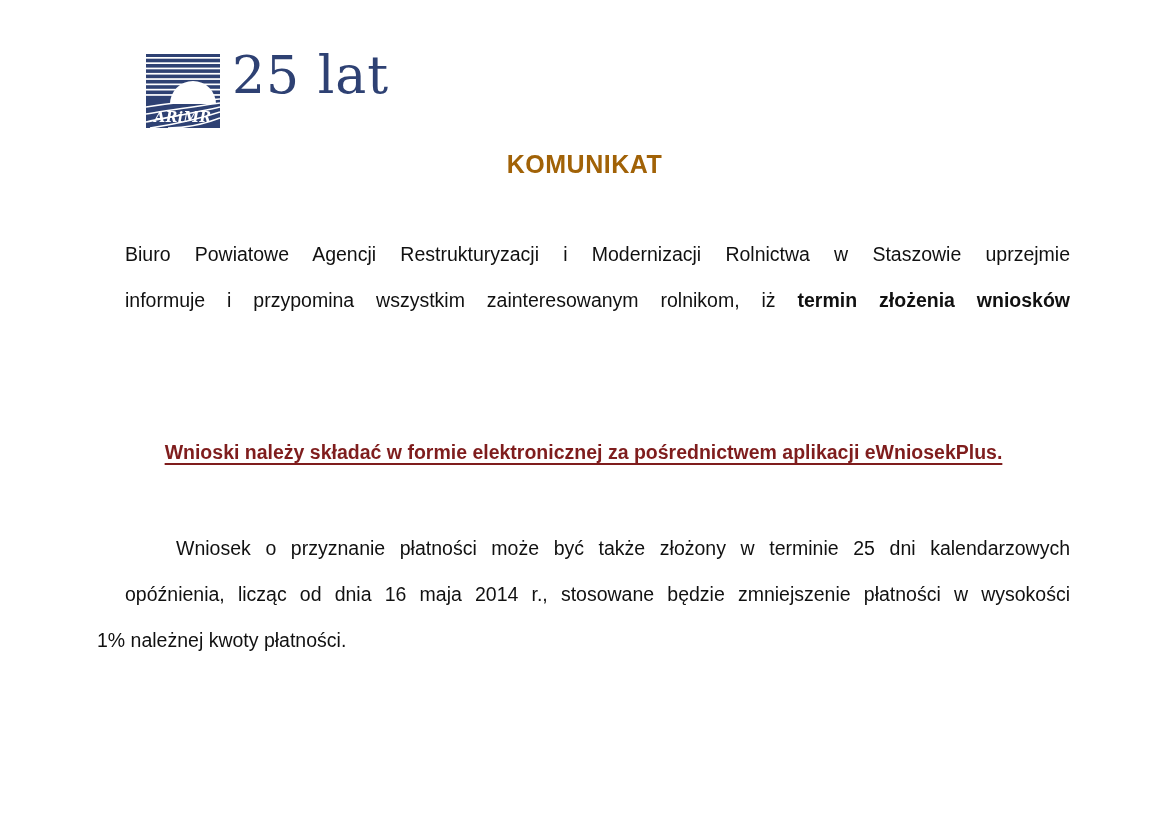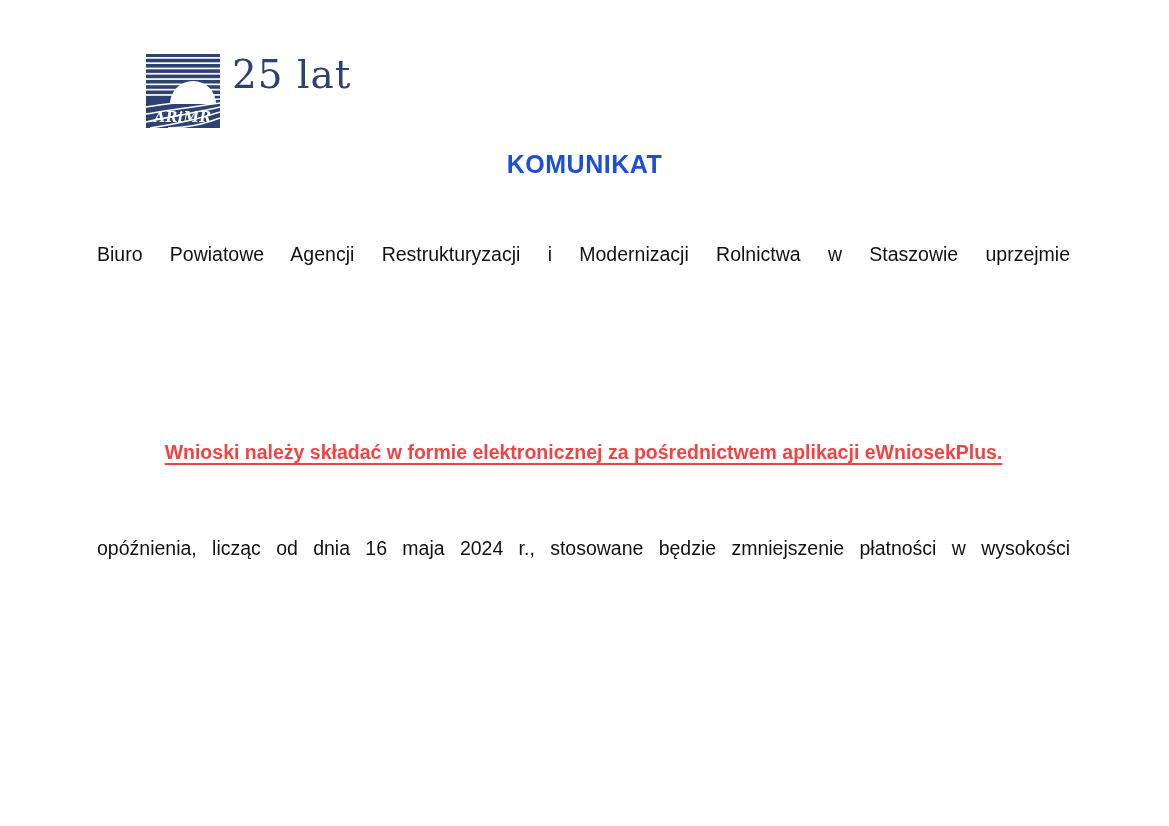--- a/index.html
+++ b/index.html
@@ -19,72 +19,73 @@
     left: 146px;
     top: 54px;
     display: flex;
     align-items: flex-start;
     gap: 12px;
   }
   .logo-mark { width: 74px; height: 74px; display: block; }
   .logo-text { color: #2e4173; }
   .logo-anniversary {
     font-family: "DejaVu Serif", serif;
-    font-size: 39px;
+    font-size: 52px;
     line-height: 42px;
     letter-spacing: 1px;
   }
   .logo-agency {
     font-family: "DejaVu Serif", serif;
     font-size: 17px;
     line-height: 17.5px;
     letter-spacing: 0.2px;
   }
   
   .title {
     position: absolute;
     top: 149px;
     left: 0;
     width: 100%;
     text-align: center;
     font-size: 25px;
     line-height: 30px;
     font-weight: bold;
     letter-spacing: 0.5px;
-    color: #1d4ed8;
+    color: #a16207;
   }
   
   .para { position: absolute; left: 97px; width: 973px; }
   .para-1 { top: 231px; }
   .para-2 { top: 525px; }
   .line {
     font-size: 19.5px;
     line-height: 46px;
     white-space: normal;
   }
   .justify {
     text-align: justify;
     text-align-last: justify;
+    margin-left: 28px;
   }
   .bold { font-weight: bold; }
   .indent { text-indent: 51px; }
   .highlight {
     position: absolute;
     left: 97px;
     top: 429px;
     width: 973px;
     text-align: center;
     font-size: 19.5px;
     line-height: 46px;
     font-weight: bold;
     text-decoration: underline;
     text-decoration-thickness: 2px;
     text-underline-offset: 4px;
     white-space: nowrap;
-    color: #ef4444;
+    color: #7f1d1d;
   }
 </style>
 </head>
 <body>
 
 <div class="page">
 
   <div class="logo-row">
     <svg class="logo-mark" viewBox="0 0 74 74" xmlns="http://www.w3.org/2000/svg" aria-hidden="true">
       <rect x="0" y="0" width="74" height="74" fill="#2e4173"></rect>
@@ -111,21 +112,24 @@
     </svg>
     <div class="logo-text">
       <div class="logo-anniversary">25 lat</div>
     </div>
   </div>
 
   <h1 class="title">KOMUNIKAT</h1>
 
   <div class="para para-1">
     <div class="line justify">Biuro Powiatowe Agencji Restrukturyzacji i Modernizacji Rolnictwa w Staszowie uprzejmie</div>
+    <div class="line justify"><span>informuje i przypomina wszystkim zainteresowanym rolnikom, iż </span><span class="bold">termin złożenia wniosków</span></div>
   </div>
 
   <div class="highlight">Wnioski należy składać w formie elektronicznej za pośrednictwem aplikacji eWniosekPlus.</div>
 
   <div class="para para-2">
-    <div class="line justify">opóźnienia, licząc od dnia 16 maja 2024 r., stosowane będzie zmniejszenie płatności w wysokości</div>
+    <div class="line justify indent">Wniosek o przyznanie płatności może być także złożony w terminie 25 dni kalendarzowych</div>
+    <div class="line justify">opóźnienia, licząc od dnia 16 maja 2014 r., stosowane będzie zmniejszenie płatności w wysokości</div>
+    <div class="line">1% należnej kwoty płatności.</div>
   </div>
 
 </div>
 
 </body></html>

